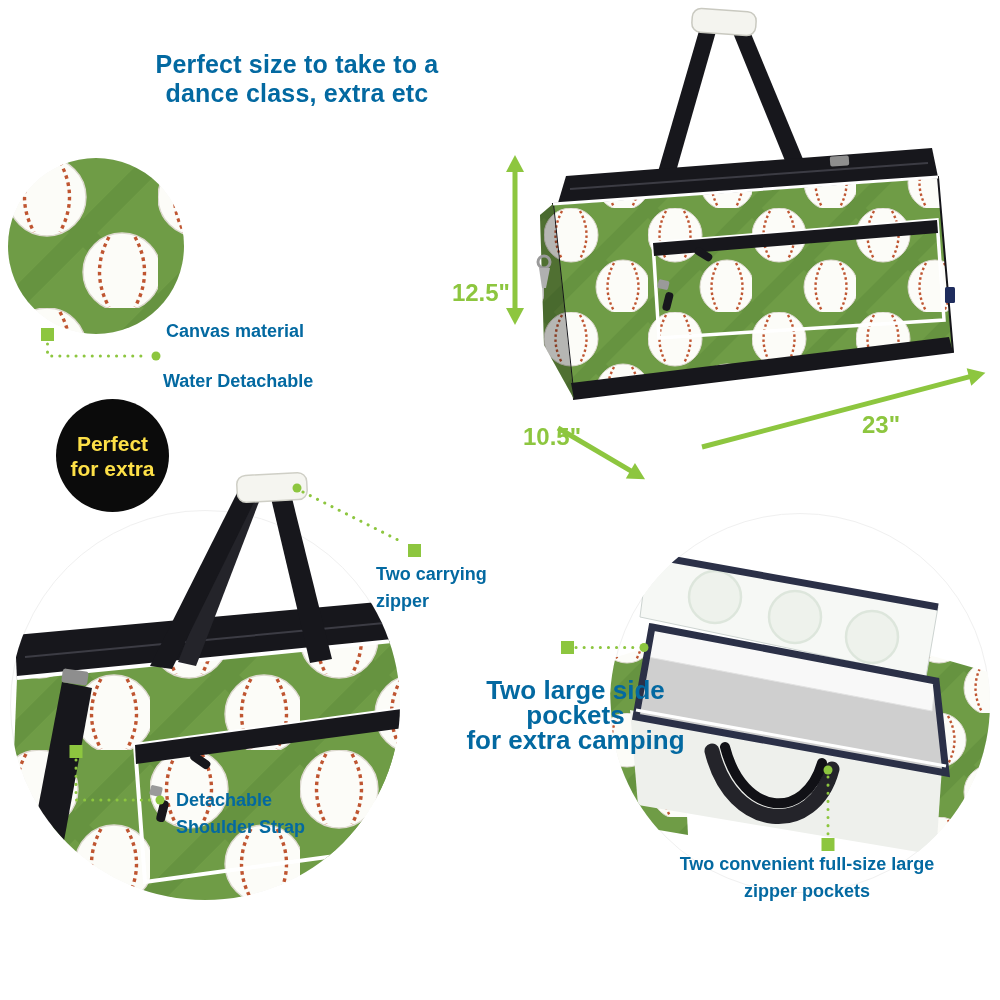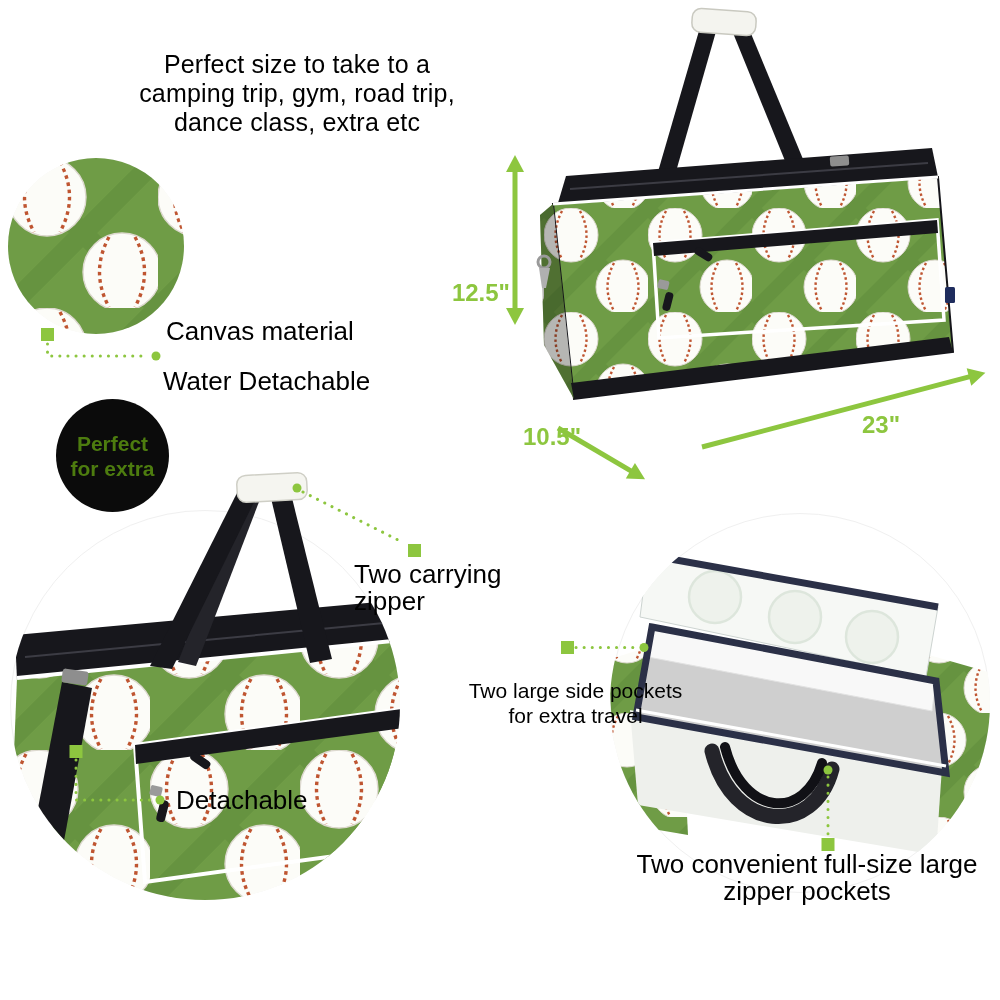--- a/index.html
+++ b/index.html
@@ -1,26 +1,26 @@
 <!DOCTYPE html>
 <html><head>
 <meta charset="utf-8">
 <style>
   *{margin:0;padding:0;box-sizing:border-box}
   html,body{width:1000px;height:1000px}
   body{position:relative;background:#fff;font-family:"Liberation Sans",sans-serif;overflow:hidden}
   .abs{position:absolute}
-  .teal{color:#000000;font-weight:normal}
+  .teal{color:#0369a1;font-weight:bold}
   .green-label{color:#8dc63f;font-weight:bold;font-size:24px}
   .headline{font-size:25px;line-height:29px;text-align:center;letter-spacing:0.2px}
-  .feature{font-size:26px;line-height:27px}
-  .feature.small{font-size:21px;line-height:25px}
+  .feature{font-size:18px;line-height:27px}
+  .feature.small{font-size:26px;line-height:25px}
   .center{text-align:center}
   .right{text-align:right}
-  .badge{width:113px;height:113px;border-radius:50%;background:#0b0b0b;color:#4d7c0f;
+  .badge{width:113px;height:113px;border-radius:50%;background:#0b0b0b;color:#fde047;
          display:flex;flex-direction:column;align-items:center;justify-content:center;
          font-size:21px;font-weight:bold;line-height:25px;text-align:left}
   .circle-crop{border-radius:50%;overflow:hidden;box-shadow:0 0 0 1px rgba(0,0,0,0.04) inset}
   svg{display:block}
   .overlay{pointer-events:none}
 </style>
 </head>
 <body>
 
 <svg width="0" height="0" class="abs" aria-hidden="true">
@@ -158,48 +158,48 @@
     <g>
       <circle cx="104" cy="262" r="6" fill="none" stroke="#9a9a9a" stroke-width="3"></circle>
       <polygon points="99,268 110,268 106,288 102,288" fill="#b0b0b0"></polygon>
     </g>
     <rect x="505" y="287" width="10" height="16" rx="1.5" fill="#1f2d5e"></rect>
   </g>
 </svg>
 
 <div class="abs teal headline" style="left:87px;top:50px;width:420px">
   <span style="display:block">Perfect size to take to a</span>
-  <span style="display:block">camping trip, gym, road trip,</span>
   <span style="display:block">dance class, extra etc</span>
 </div>
 
 <div class="abs green-label right" style="left:430px;top:279px;width:80px">12.5"</div>
 <div class="abs green-label center" style="left:512px;top:423px;width:80px">10.5"</div>
 <div class="abs green-label center" style="left:846px;top:411px;width:70px">23"</div>
 
 <div class="abs teal feature" style="left:166px;top:318px;width:230px">Canvas material</div>
 <div class="abs teal feature" style="left:163px;top:368px;width:230px">Water Detachable</div>
 
 <div class="abs badge" style="left:56px;top:399px">
   <span>Perfect</span>
   <span>for extra</span>
 </div>
 
-<div class="abs teal feature" style="left:354px;top:561px;width:180px">
+<div class="abs teal feature" style="left:376px;top:561px;width:180px">
   <span style="display:block">Two carrying</span>
   <span style="display:block">zipper</span>
 </div>
 
 <div class="abs teal feature" style="left:176px;top:787px;width:210px">
   <span style="display:block">Detachable</span>
+  <span style="display:block">Shoulder Strap</span>
 </div>
 
 <div class="abs teal feature small center" style="left:448px;top:678px;width:255px">
   <span style="display:block">Two large side pockets</span>
-  <span style="display:block">for extra travel</span>
+  <span style="display:block">for extra camping</span>
 </div>
 
 <div class="abs teal feature center" style="left:618px;top:851px;width:378px">
   <span style="display:block">Two convenient full-size large</span>
   <span style="display:block">zipper pockets</span>
 </div>
 
 <svg class="abs overlay" style="left:0;top:0;z-index:10" width="1000" height="1000" viewBox="0 0 1000 1000">
   <g stroke="#8dc63f" stroke-width="3" fill="#8dc63f" stroke-linecap="round">
     <g>

